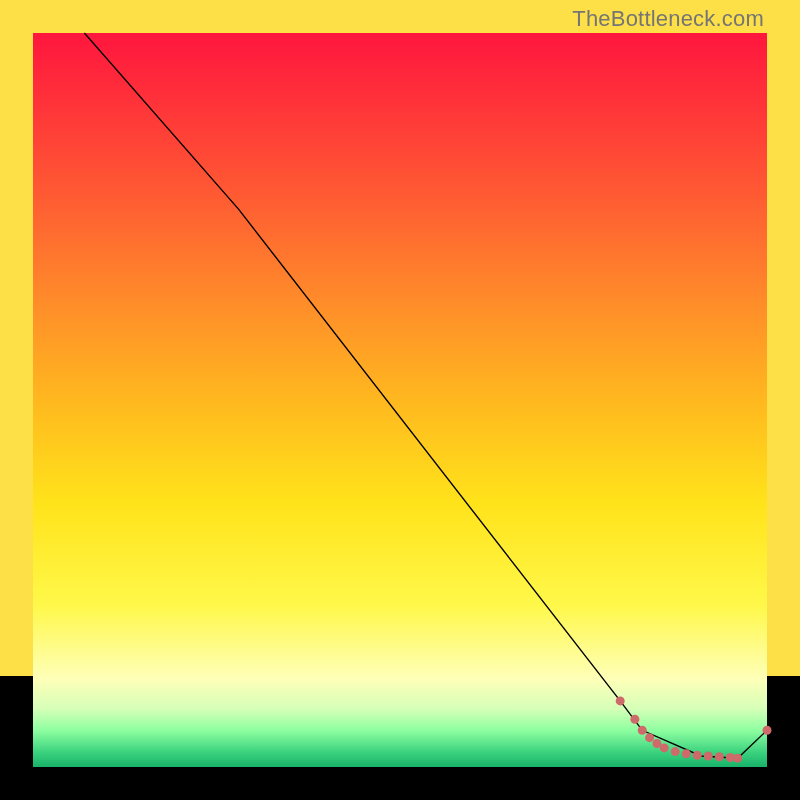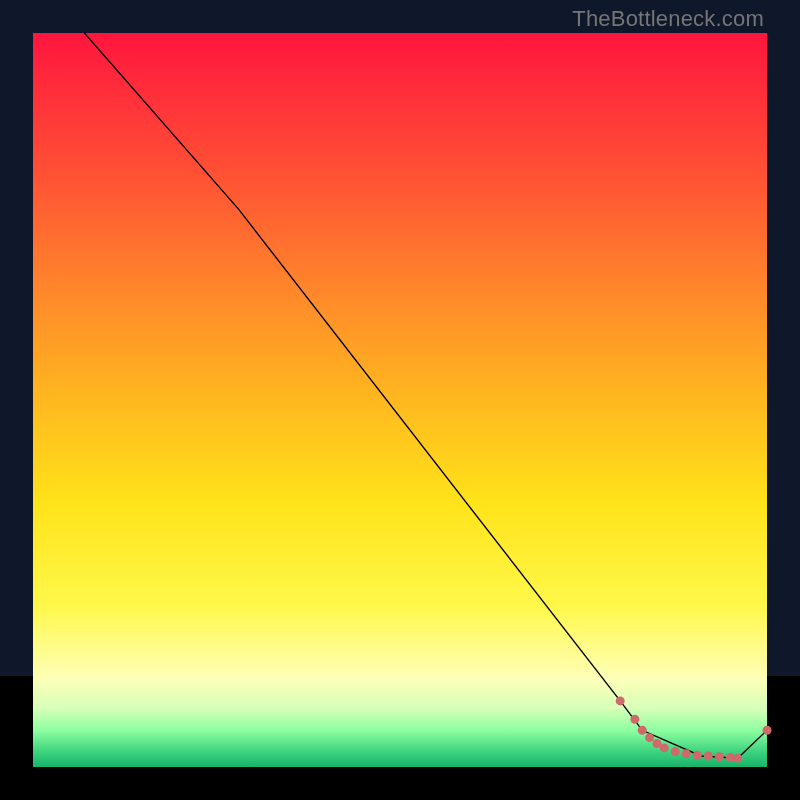--- a/index.html
+++ b/index.html
@@ -8,21 +8,21 @@
     width: 800px;
     height: 800px;
     background: #000;
     overflow: hidden;
     font-family: Arial, Helvetica, sans-serif;
   }
   .stage {
     position: relative;
     width: 800px;
     height: 676px;
-    background: #0f172a;
+    background: #fde047;
   }
   .plot {
     position: absolute;
     left: 33px;
     top: 33px;
     width: 734px;
     height: 734px;
     
     background: linear-gradient(
       to bottom,

